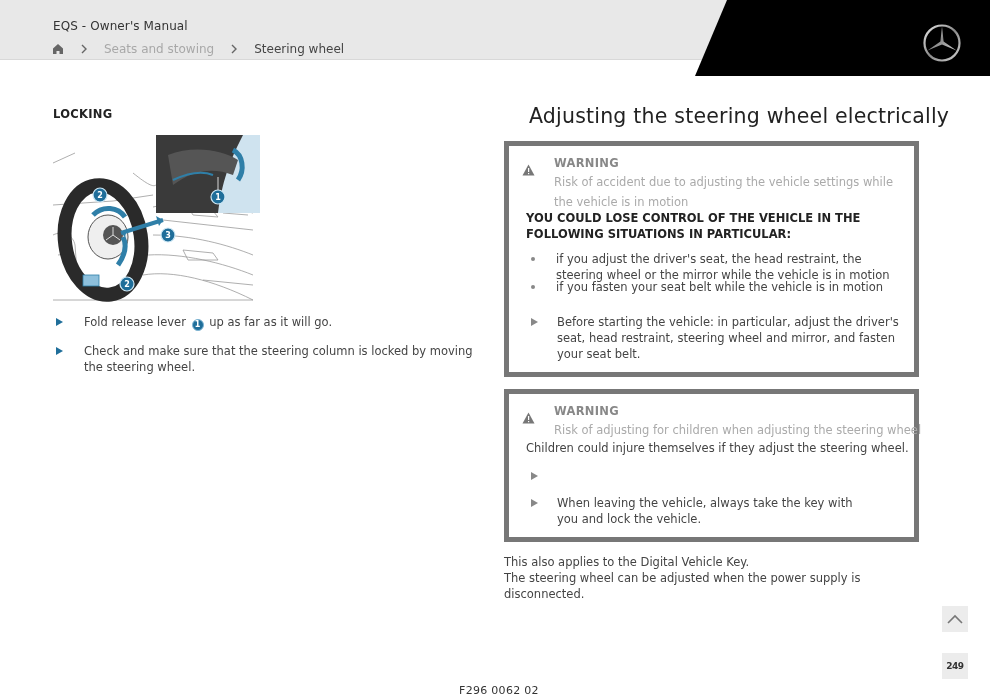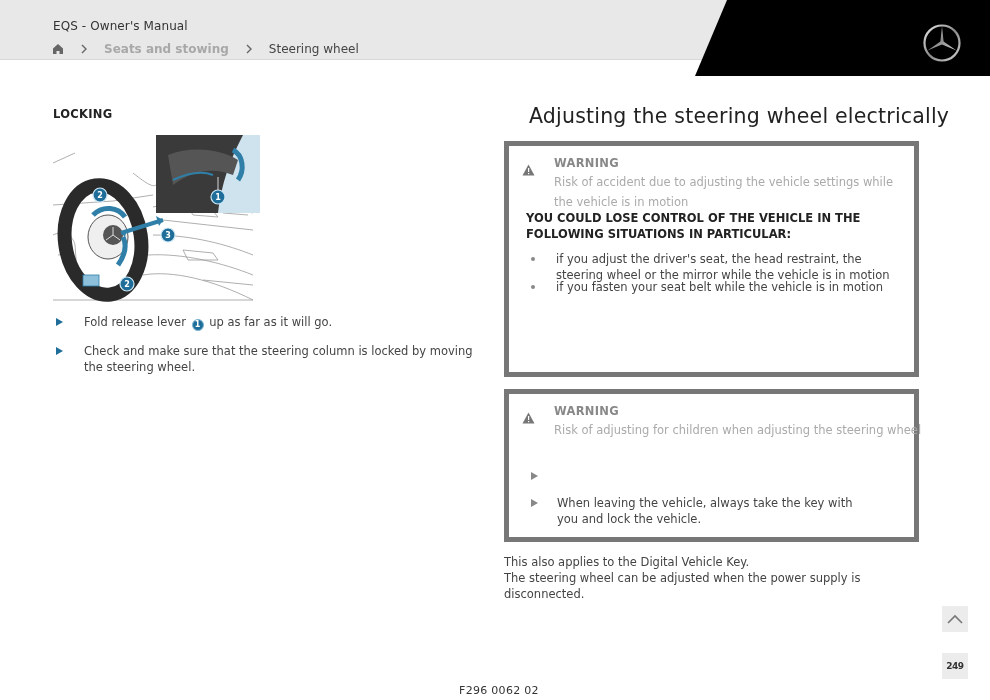--- a/index.html
+++ b/index.html
@@ -6,21 +6,21 @@
   html, body { width: 990px; height: 700px; overflow: hidden; background: #fff; }
   body { font-family: "DejaVu Sans", "Liberation Sans", sans-serif; color: #333; position: relative; }
 
   
   .header { position: absolute; left: 0; top: 0; width: 990px; height: 60px; background: #e8e8e8; border-bottom: 1px solid #d8d8d8; }
   .header-black { position: absolute; right: 0; top: 0; width: 295px; height: 76px; background: #000; clip-path: polygon(32px 0, 100% 0, 100% 100%, 0 100%); }
   .app-title { position: absolute; left: 53px; top: 19px; font-size: 12px; color: #333; letter-spacing: 0.1px; }
   .breadcrumb { position: absolute; left: 52px; top: 42px; display: flex; align-items: center; font-size: 12px; }
   .bc-home { width: 12px; height: 12px; display: inline-block; }
   .bc-sep { width: 12px; height: 12px; margin: 0 14px 0 14px; display: inline-block; }
-  .bc-link { color: #a8a8a8; font-weight: bold; }
+  .bc-link { color: #a8a8a8; }
   .bc-current { color: #444; }
   .logo { position: absolute; left: 922px; top: 23px; width: 40px; height: 40px; }
 
   
   .section-title { position: absolute; left: 53px; top: 107px; font-size: 11.5px; font-weight: bold; color: #222; letter-spacing: 0.3px; }
   .illustration { position: absolute; left: 53px; top: 135px; width: 207px; height: 170px; }
   .step-list { position: absolute; left: 53px; top: 314px; width: 420px; list-style: none; }
   .step { position: relative; padding-left: 31px; font-size: 11.5px; line-height: 16px; color: #444; margin-bottom: 12px; }
   .step .tri { position: absolute; left: 3px; top: 4px; width: 0; height: 0; border-left: 7px solid #1f6e9a; border-top: 4px solid transparent; border-bottom: 4px solid transparent; }
   .inline-badge { display: inline-block; width: 12px; height: 12px; border-radius: 50%; background: #1f6e9a; border: 1px solid #7fb5d3; color: #fff; font-size: 8px; line-height: 10px; text-align: center; vertical-align: -1px; margin: 0 2px; font-weight: bold; }
@@ -170,32 +170,37 @@
   <div class="warn-sub" style="top:26px;">Risk of accident due to adjusting the vehicle settings while the vehicle is in motion</div>
   <div class="warn-caps" style="top:64px;">YOU COULD LOSE CONTROL OF THE VEHICLE IN THE FOLLOWING SITUATIONS IN PARTICULAR:</div>
   <div class="dot-item" style="top:105px;">
     <span class="dot"></span>
     <span>if you adjust the driver's seat, the head restraint, the steering wheel or the mirror while the vehicle is in motion</span>
   </div>
   <div class="dot-item" style="top:133px;">
     <span class="dot"></span>
     <span>if you fasten your seat belt while the vehicle is in motion</span>
   </div>
+  <div class="arrow-item" style="top:168px;">
+    <span class="tri"></span>
+    <span>Before starting the vehicle: in particular, adjust the driver's seat, head restraint, steering wheel and mirror, and fasten your seat belt.</span>
+  </div>
 </div>
 
 <div class="warn-box w2">
   <span class="warn-icon" style="top:15px;">
     <svg width="13" height="12" viewBox="0 0 13 12">
         <path d="M6.5 0.5 L12.5 11.5 L0.5 11.5 Z" fill="#777"></path>
         <rect x="6" y="4" width="1.2" height="4" fill="#fff"></rect>
         <rect x="6" y="9" width="1.2" height="1.2" fill="#fff"></rect>
       </svg>
   </span>
   <div class="warn-head" style="top:10px;">WARNING</div>
   <div class="warn-sub" style="top:26px; width:370px;">Risk of adjusting for children when adjusting the steering wheel</div>
+  <div class="warn-text" style="top:46px;">Children could injure themselves if they adjust the steering wheel.</div>
   <div class="arrow-item" style="top:74px;">
     <span class="tri"></span>
   </div>
   <div class="arrow-item" style="top:101px; width:350px;">
     <span class="tri"></span>
     <span>When leaving the vehicle, always take the key with you and lock the vehicle.</span>
   </div>
 </div>
 
 <div class="note">

